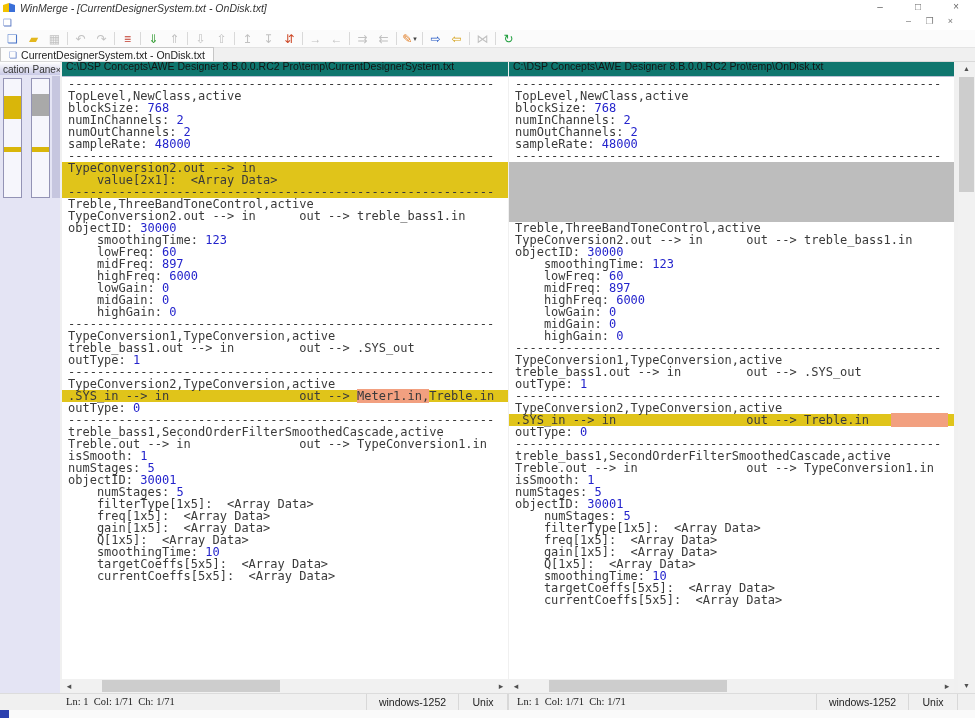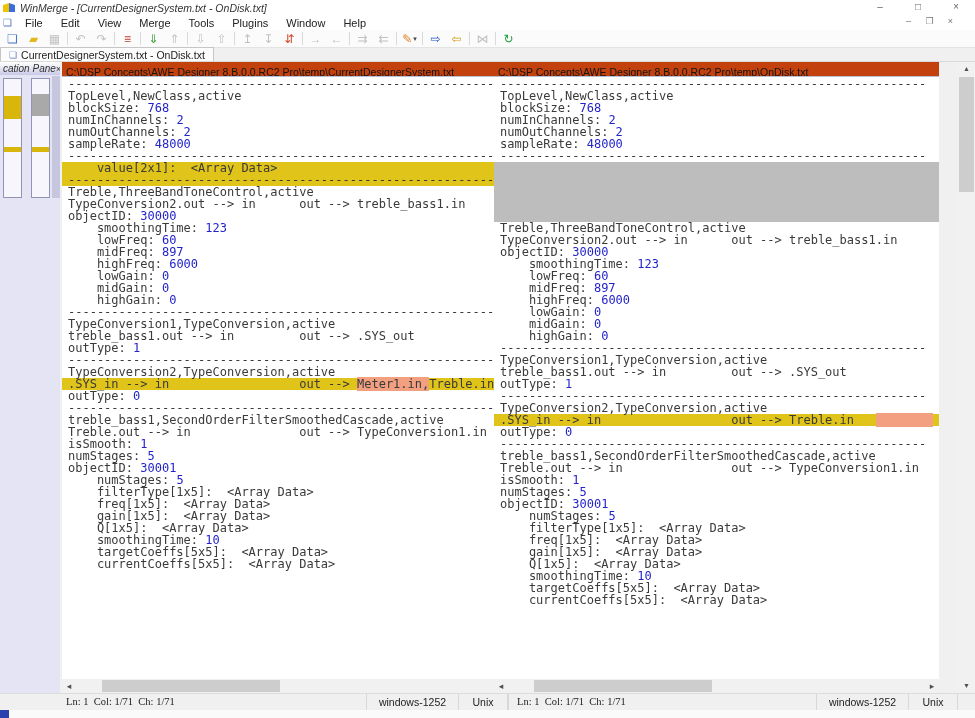--- a/index.html
+++ b/index.html
@@ -37,35 +37,35 @@
   .tab{height:13px;background:#fcfcfc;border:1px solid #c6c6c6;border-bottom:none;
        display:flex;align-items:center;padding:0 8px;font-size:10.5px;gap:4px;color:#222;}
   .tab .ticon{color:#5b79c4;font-size:9px;}
 
   
   .main{position:absolute;left:0;top:62px;width:975px;height:631px;background:#f0f0f0;}
 
   
   .locpane{position:absolute;left:0;top:0;width:60px;height:631px;background:#e4e4f4;}
   .locpane-header{height:13px;background:linear-gradient(#ffffff,#c9c9e6);font-size:10px;
-                  display:flex;align-items:center;padding:0 3px;color:#333;white-space:nowrap;overflow:hidden;font-style:italic;}
+                  display:flex;align-items:flex-end;padding:0 3px;color:#333;white-space:nowrap;overflow:hidden;}
   .loc-close{margin-left:auto;font-size:9px;color:#333;}
   .locbar{position:absolute;top:16px;width:17px;height:118px;background:#f6f6fc;border:1px solid #9393b5;}
   .locbar-left{left:3px;} .locbar-right{left:31px;}
   .locmark{position:absolute;left:0;width:100%;}
   .locmark.diff{background:var(--locdiff);}
   .locmark.missing{background:var(--locmiss);}
   .loc-strip{position:absolute;left:52px;top:14px;width:8px;height:122px;background:#c6c6df;}
 
   
   .pane{position:absolute;top:0;height:631px;background:#fff;}
   #pane-left{left:62px;width:446px;}
-  #pane-right{left:494px;width:445px;}
-  .pane-header{height:15px;background:#c2410c;border-bottom:1px solid #b9c0d4;font-size:10.5px;
-               display:flex;align-items:flex-start;padding:4px 4px;color:#141414;white-space:nowrap;overflow:hidden;box-sizing:border-box;}
+  #pane-right{left:509px;width:445px;}
+  .pane-header{height:15px;background:#0f766e;border-bottom:1px solid #b9c0d4;font-size:10.5px;
+               display:flex;align-items:flex-end;padding:4px 4px;color:#141414;white-space:nowrap;overflow:hidden;box-sizing:border-box;}
   .editor{position:absolute;top:15px;left:0;right:0;bottom:14px;background:#fff;overflow:hidden;
           font-family:"DejaVu Sans Mono",monospace;font-size:12px;line-height:12px;color:#3a3a3a;padding-top:1px;}
   .line{height:12px;white-space:pre;padding-left:6px;}
   .line.diff{background:var(--diff);}
   .line.missing{background:var(--miss);}
   .num{color:var(--num);}
   .mark{background:var(--mark);}
 
   
   .hscroll{position:absolute;left:0;right:0;bottom:0;height:14px;background:#f1f1f1;}
@@ -106,30 +106,20 @@
     <span class="title-text">WinMerge - [CurrentDesignerSystem.txt - OnDisk.txt]</span>
     <div class="win-controls">
       <span>–</span>
       <span>□</span>
       <span>×</span>
     </div>
   </div>
 
   <div class="menubar">
     <span class="mdi-doc">❏</span>
-    <div class="menu-items">
-        <span>File</span>
-        <span>Edit</span>
-        <span>View</span>
-        <span>Merge</span>
-        <span>Tools</span>
-        <span>Plugins</span>
-        <span>Window</span>
-        <span>Help</span>
-      </div>
   </div>
   <div class="mdi-controls">
     <span>–</span>
     <span>❐</span>
     <span>×</span>
   </div>
 
   <div class="toolbar">
       <div class="tbtn">
         <span style="color: rgb(74, 118, 201);">❏</span>
@@ -241,20 +231,21 @@
         <span>C:\DSP Concepts\AWE Designer 8.B.0.0.RC2 Pro\temp\CurrentDesignerSystem.txt</span>
       </div>
       <div class="editor editor-lines">
           <div class="line">-----------------------------------------------------------</div>
           <div class="line">TopLevel,NewClass,active</div>
           <div class="line">blockSize: <span class="num">768</span></div>
           <div class="line">numInChannels: <span class="num">2</span></div>
           <div class="line">numOutChannels: <span class="num">2</span></div>
           <div class="line">sampleRate: <span class="num">48000</span></div>
           <div class="line">-----------------------------------------------------------</div>
+          <div class="line diff">TypeConversion2.out --&gt; in</div>
           <div class="line diff">    value[2x1]:  &lt;Array Data&gt;</div>
           <div class="line diff">-----------------------------------------------------------</div>
           <div class="line">Treble,ThreeBandToneControl,active</div>
           <div class="line">TypeConversion2.out --&gt; in      out --&gt; treble_bass1.in</div>
           <div class="line">objectID: <span class="num">30000</span></div>
           <div class="line">    smoothingTime: <span class="num">123</span></div>
           <div class="line">    lowFreq: <span class="num">60</span></div>
           <div class="line">    midFreq: <span class="num">897</span></div>
           <div class="line">    highFreq: <span class="num">6000</span></div>
           <div class="line">    lowGain: <span class="num">0</span></div>

